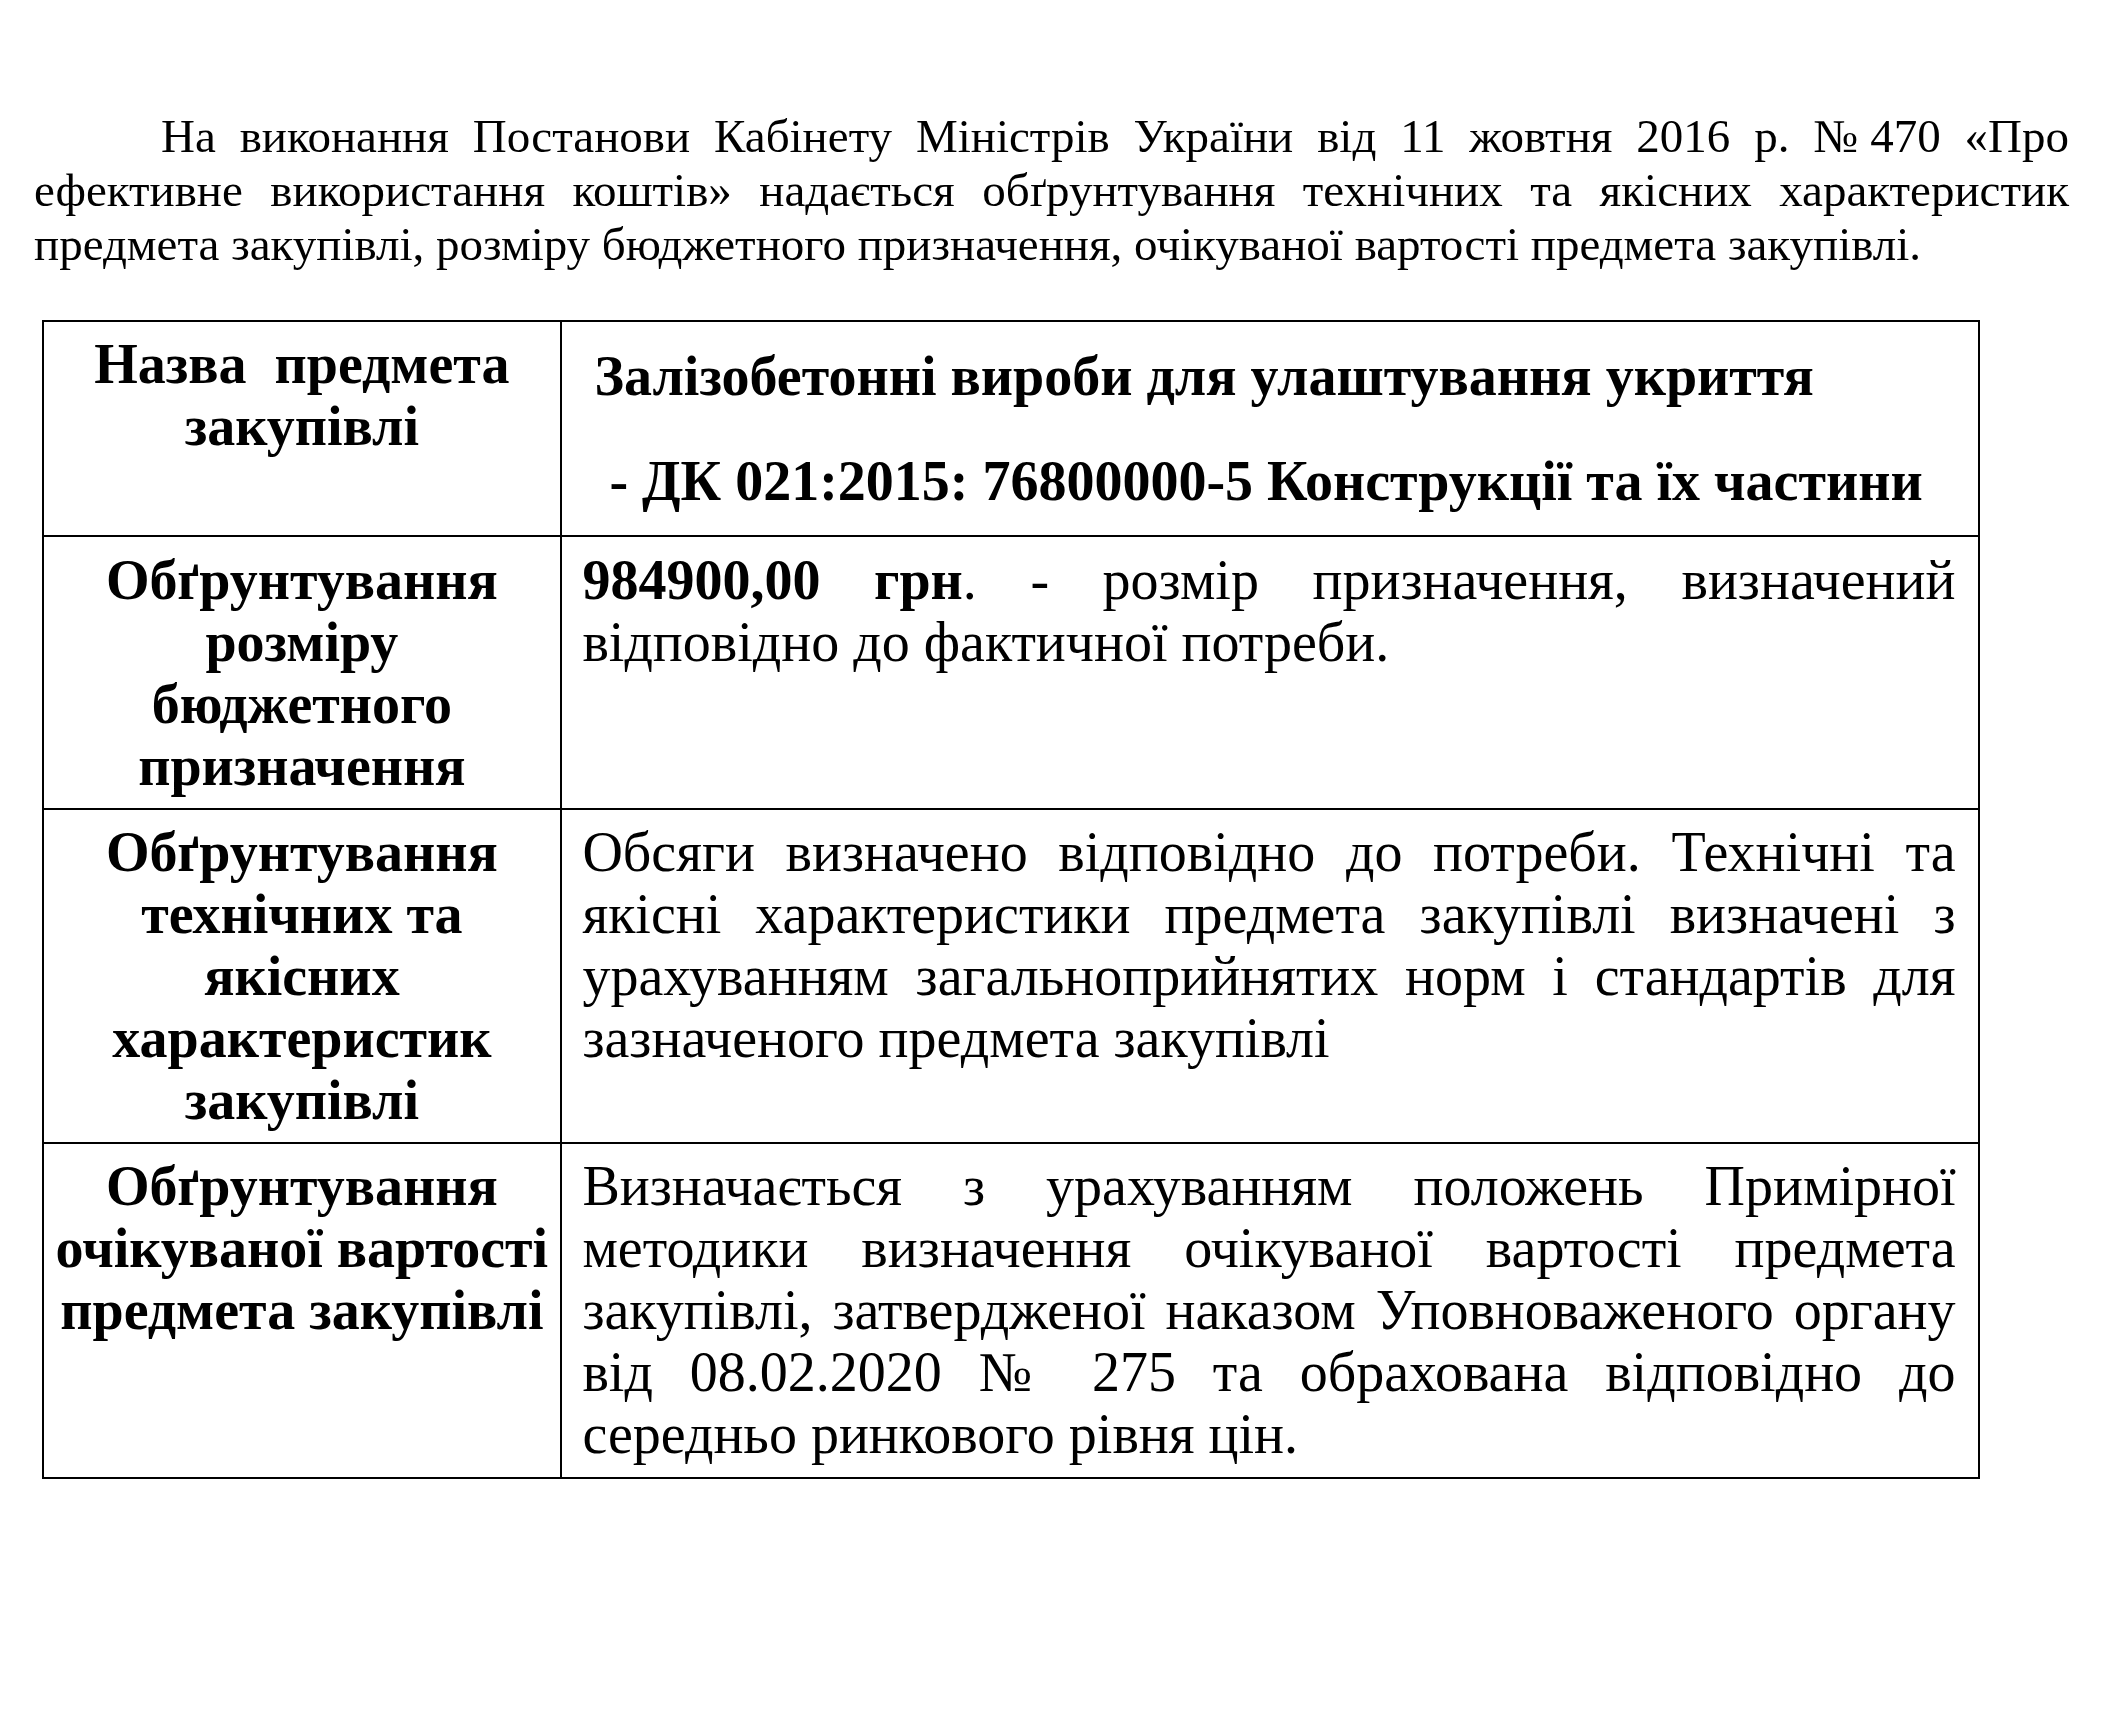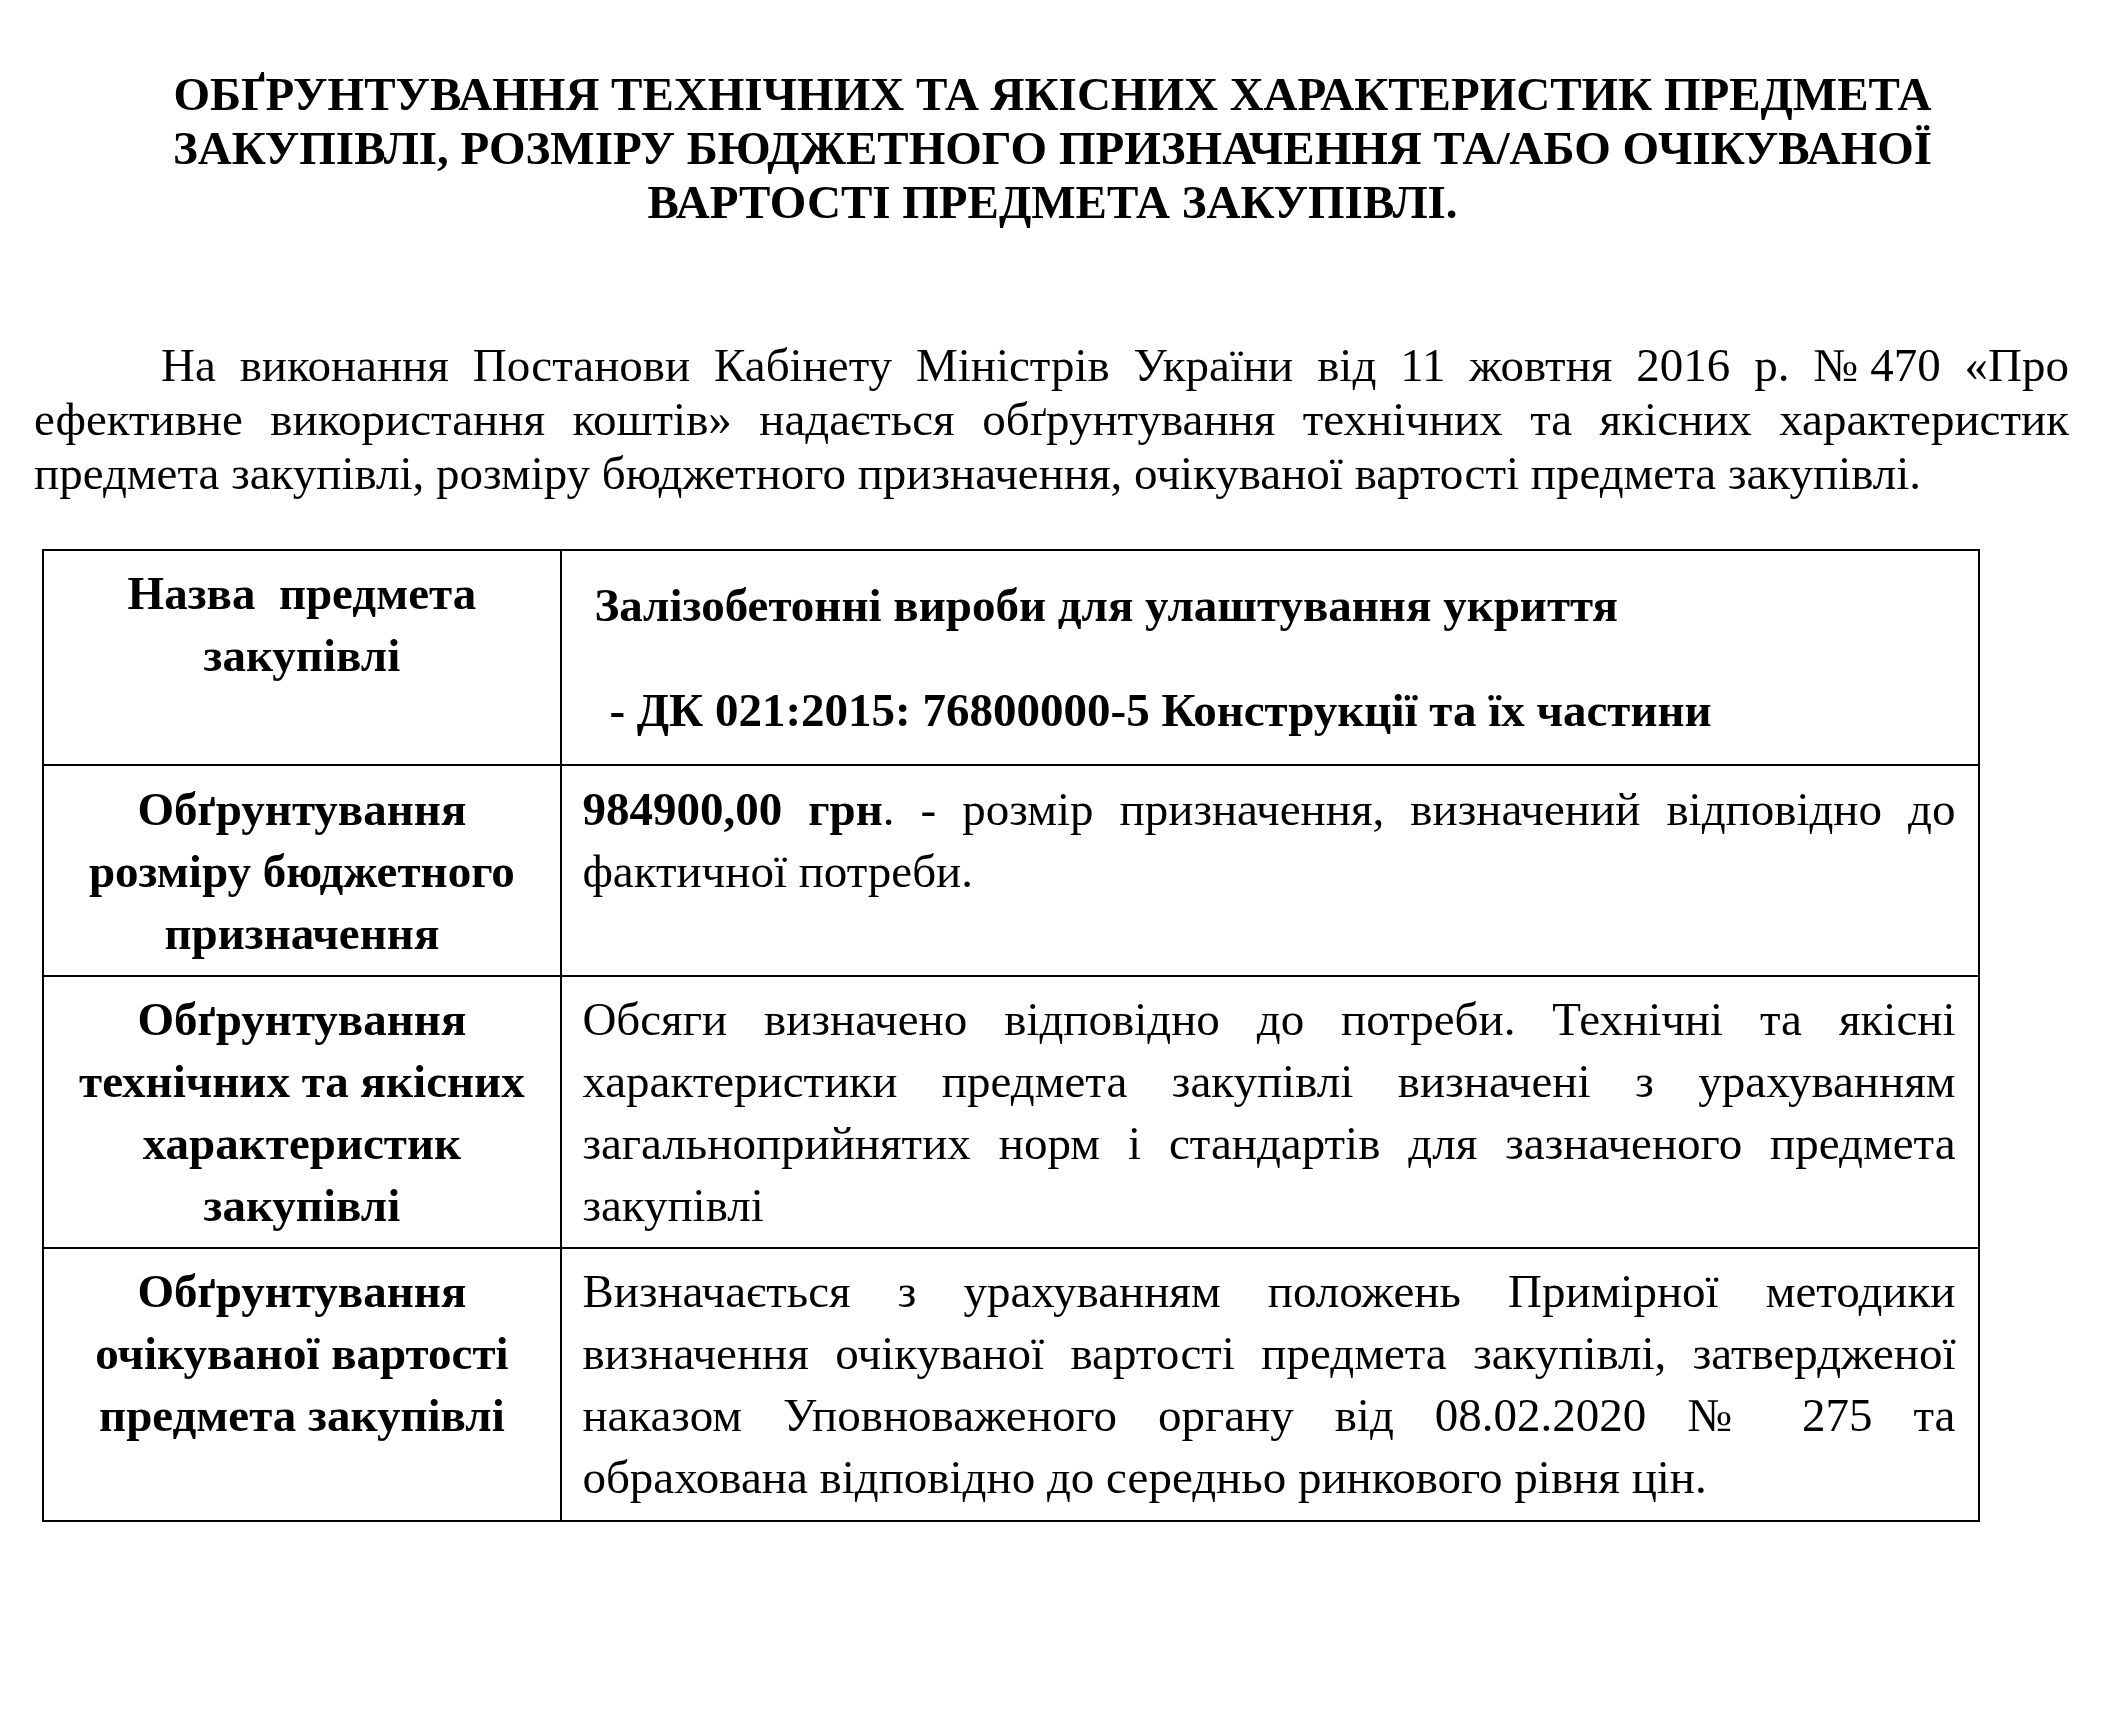--- a/index.html
+++ b/index.html
@@ -31,21 +31,21 @@
   }
   table.just-table{
     border-collapse:collapse;
     table-layout:fixed;
     width:1938px;
     margin:49px 0 0 42px;
   }
   td{
     border:2.8px solid #000;
     vertical-align:top;
-    font-size:47px;
+    font-size:56px;
     line-height:62px;
     padding:11.2px 22.5px 11.2px 20.6px;
     overflow:hidden;
   }
   td.hdr{
     width:497px;
     font-weight:bold;
     text-align:center;
     white-space:pre-wrap;
     padding:11.2px 9.4px;
@@ -57,23 +57,20 @@
   tr.r1 td{height:176px;}
   tr.r2 td{height:165px;}
   tr.r3 td{height:244px;}
   tr.r4 td{height:230px;}
 </style>
 </head>
 <body>
 
 <div class="page">
 
-  <h1 class="title">ОБҐРУНТУВАННЯ ТЕХНІЧНИХ ТА ЯКІСНИХ ХАРАКТЕРИСТИК ПРЕДМЕТА
-ЗАКУПІВЛІ, РОЗМІРУ БЮДЖЕТНОГО ПРИЗНАЧЕННЯ ТА/АБО ОЧІКУВАНОЇ
-ВАРТОСТІ ПРЕДМЕТА ЗАКУПІВЛІ.</h1>
 
   <p class="intro">На виконання Постанови Кабінету Міністрів України від 11 жовтня 2016 р. №470 «Про ефективне використання коштів» надається обґрунтування технічних та якісних характеристик предмета закупівлі, розміру бюджетного призначення, очікуваної вартості предмета закупівлі.</p>
 
   <table class="just-table">
     <tbody>
       <tr class="r1">
         <td class="hdr">Назва  предмета
 закупівлі</td>
         <td class="val">
           <p class="b">Залізобетонні вироби для улаштування укриття</p>

